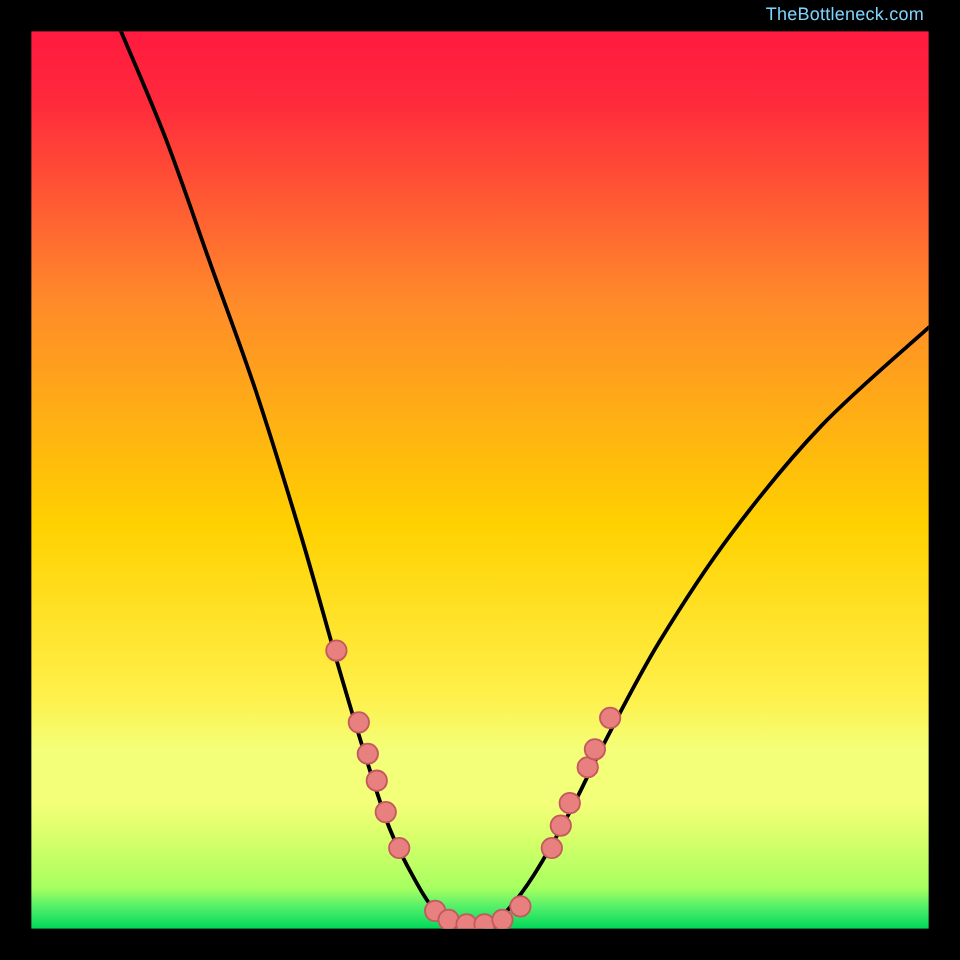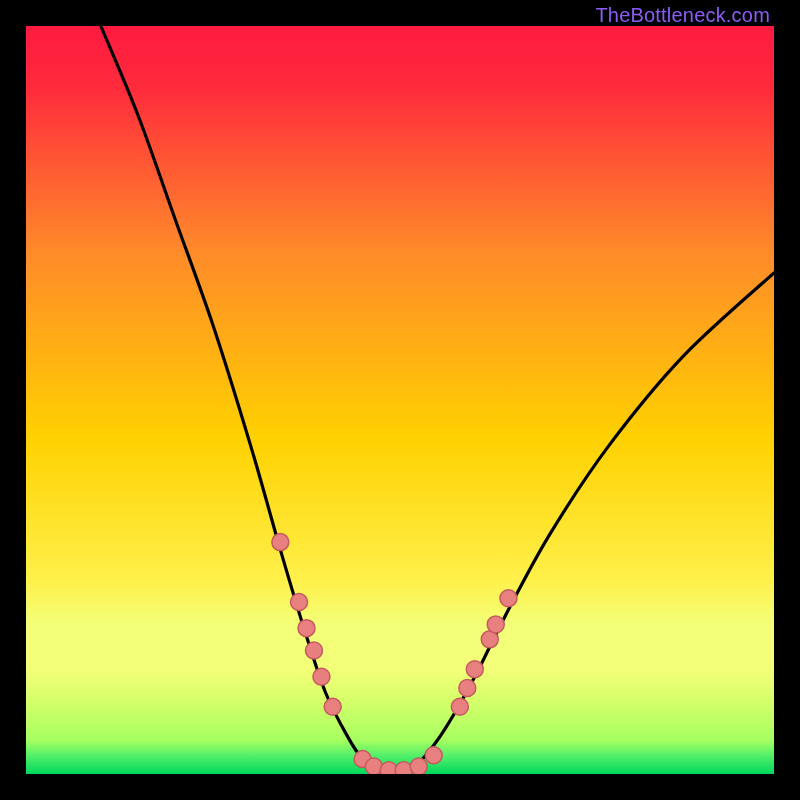--- a/index.html
+++ b/index.html
@@ -23,23 +23,23 @@
     left: 0;
     top: 0;
     width: 748px;
     height: 748px;
   }
   .watermark {
     position: absolute;
     top: 4px;
     right: 30px;
     font-family: Arial, Helvetica, sans-serif;
-    font-size: 20px;
+    font-size: 15px;
     font-weight: 500;
-    color: #8b5cf6;
+    color: #7dd3fc;
     letter-spacing: 0.2px;
   }
 </style>
 </head>
 <body>
 
 <div class="frame">
   <svg class="plot" viewBox="0 0 748 748" preserveAspectRatio="none">
     <defs>
       <linearGradient id="bg" x1="0" y1="0" x2="0" y2="1">

